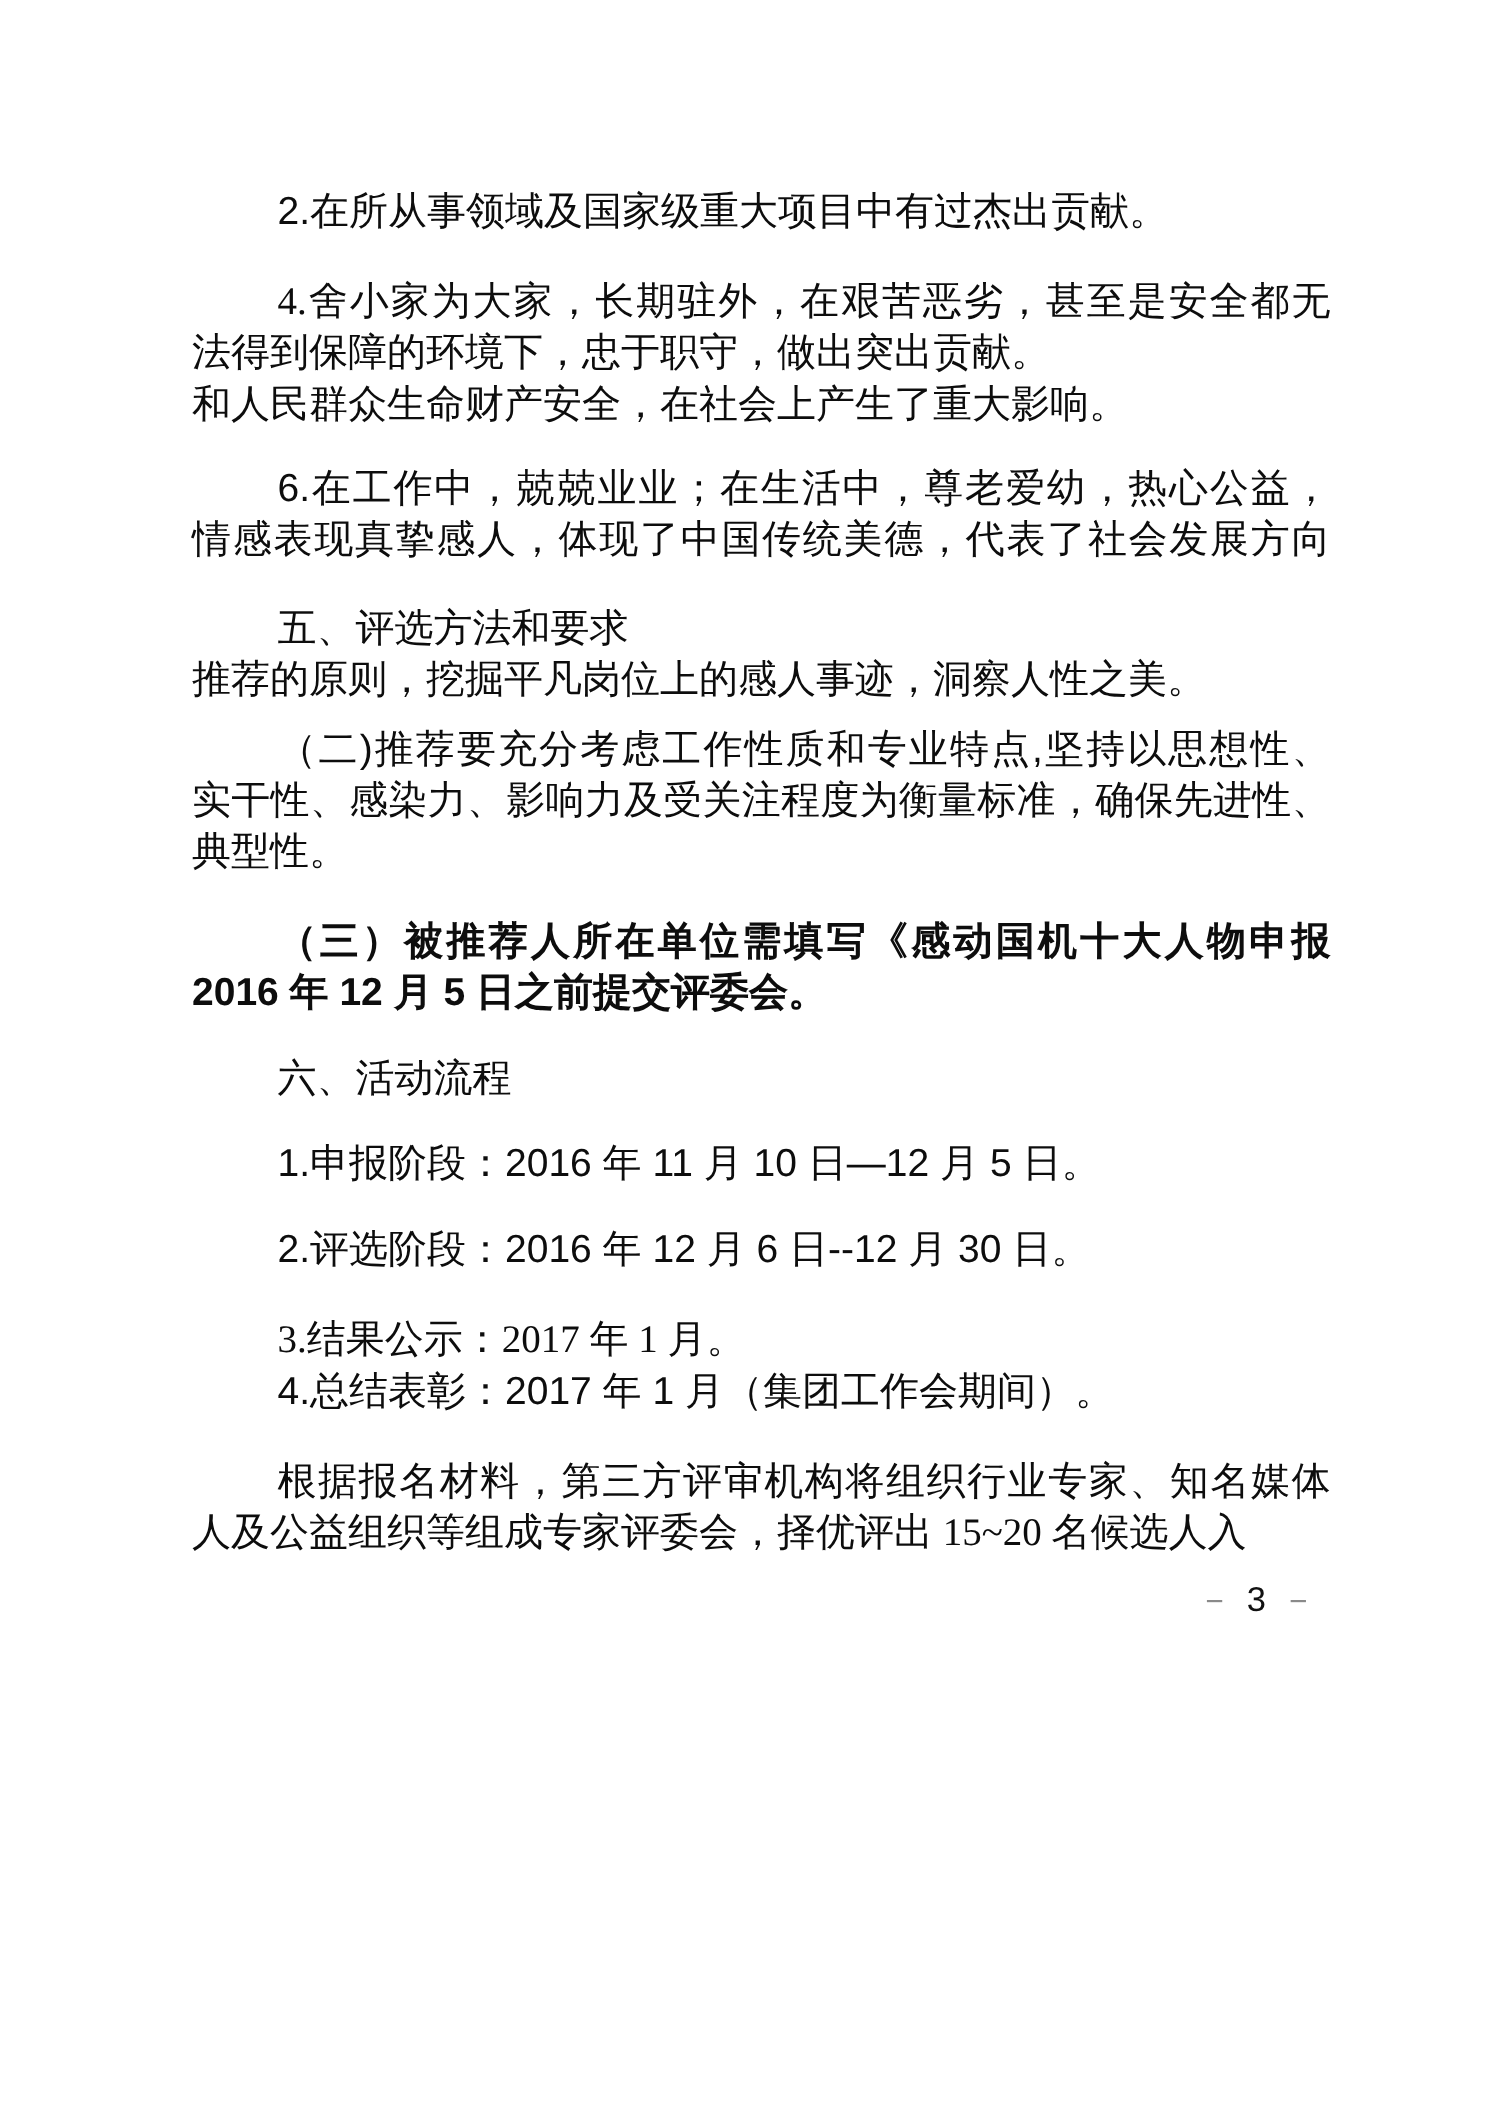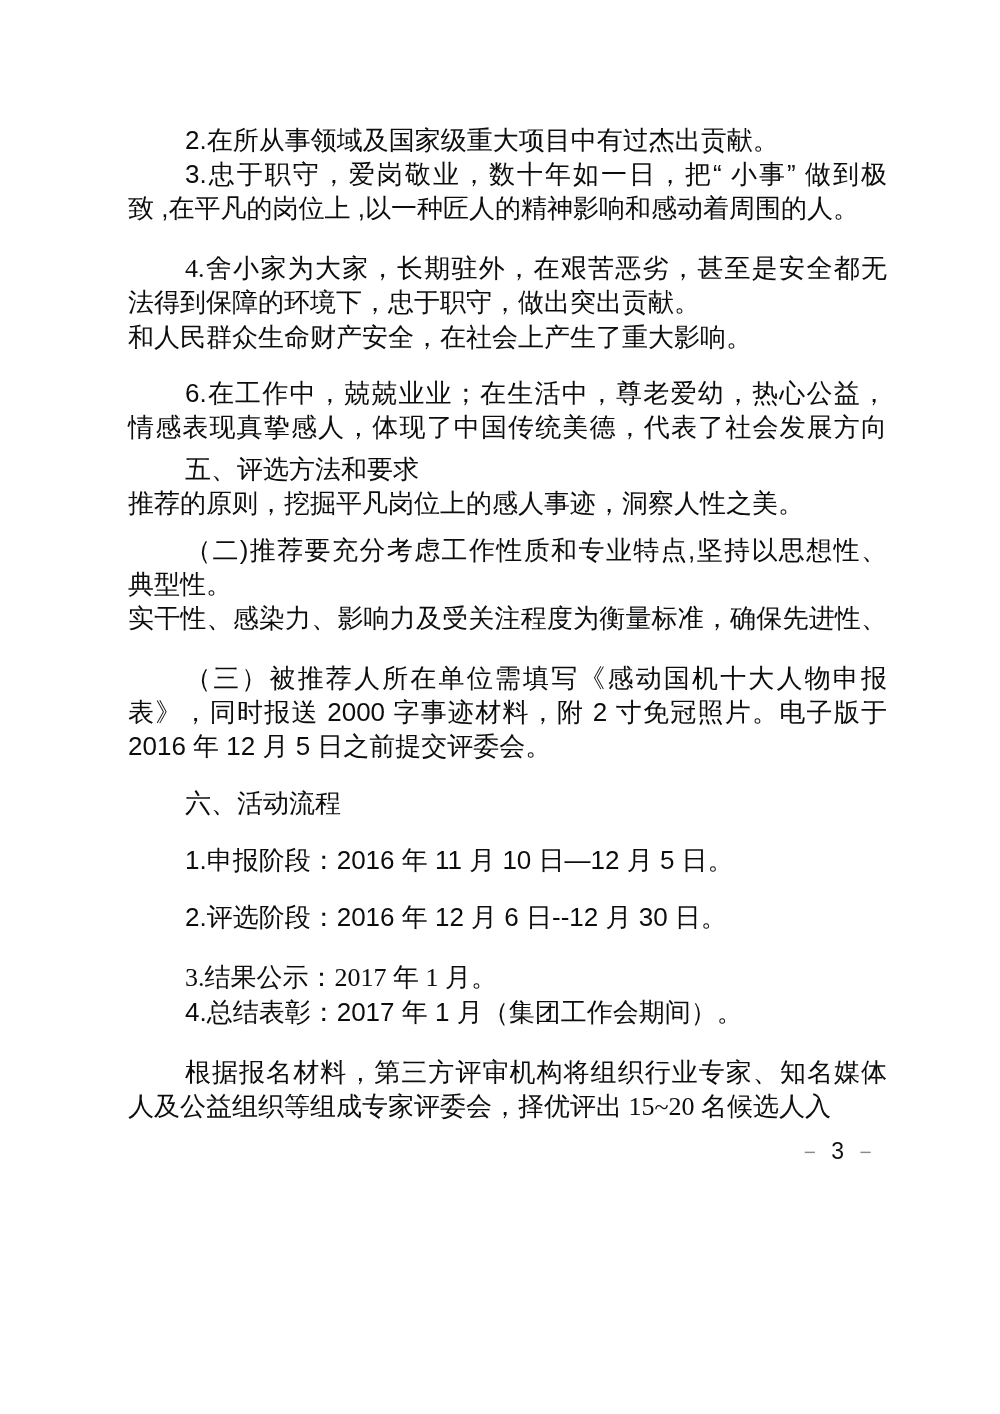--- a/index.html
+++ b/index.html
@@ -17,50 +17,46 @@
     font-weight: 500;
   }
   .para { margin: 0; }
   .ln {
     line-height: 34px;
     min-height: 34px;
     text-align: left;
   }
   .ind { padding-left: 57px; }
   .j { text-align: justify; text-align-last: justify; }
-  .g8  { margin-top: 8px; }
+  .g8  { margin-top: 25px; }
   .g13 { margin-top: 13px; }
   .g22 { margin-top: 22px; }
   .g23 { margin-top: 23px; }
   .g25 { }
-  .g26 { margin-top: 26px; }
+  .g26 { margin-top: 26px; font-weight: bold; }
   .g27 { margin-top: 27px; font-family: Liberation Serif, serif; }
   .footer {
     margin-top: 14px;
     text-align: right;
     padding-right: 10px;
     font-size: 23px;
     line-height: 26px;
   }
   .footer .dash { color: #8a8a8a; font-weight: 400; }
   .footer .num  { color: #111111; margin: 0 10px; }
 </style>
 </head>
 <body>
 
 <div class="page">
 
   <div class="para">
     <div class="ln ind">2.在所从事领域及国家级重大项目中有过杰出贡献。</div>
   </div>
 
-  <div class="para">
-    <div class="ln ind j">3.忠于职守，爱岗敬业，数十年如一日，把“ 小事” 做到极</div>
-    <div class="ln">致 ,在平凡的岗位上 ,以一种匠人的精神影响和感动着周围的人。</div>
-  </div>
 
   <div class="para g27">
     <div class="ln ind j">4.舍小家为大家，长期驻外，在艰苦恶劣，甚至是安全都无</div>
     <div class="ln">法得到保障的环境下，忠于职守，做出突出贡献。</div>
   </div>
 
   <div class="para">
     <div class="ln">和人民群众生命财产安全，在社会上产生了重大影响。</div>
   </div>
 
@@ -72,27 +68,26 @@
   <div class="para g8">
     <div class="ln ind">五、评选方法和要求</div>
   </div>
 
   <div class="para">
     <div class="ln">推荐的原则，挖掘平凡岗位上的感人事迹，洞察人性之美。</div>
   </div>
 
   <div class="para g13">
     <div class="ln ind j">（二)推荐要充分考虑工作性质和专业特点,坚持以思想性、</div>
+    <div class="ln j">实干性、感染力、影响力及受关注程度为衡量标准，确保先进性、</div>
     <div class="ln">典型性。</div>
-    <div class="ln j">实干性、感染力、影响力及受关注程度为衡量标准，确保先进性、</div>
   </div>
 
   <div class="para g26">
     <div class="ln ind j">（三）被推荐人所在单位需填写《感动国机十大人物申报</div>
-    <div class="ln j">表》，同时报送 2000 字事迹材料，附 2 寸免冠照片。电子版于</div>
     <div class="ln">2016 年 12 月 5 日之前提交评委会。</div>
   </div>
 
   <div class="para g23">
     <div class="ln ind">六、活动流程</div>
   </div>
 
   <div class="para g23">
     <div class="ln ind">1.申报阶段：2016 年 11 月 10 日—12 月 5 日。</div>
   </div>

